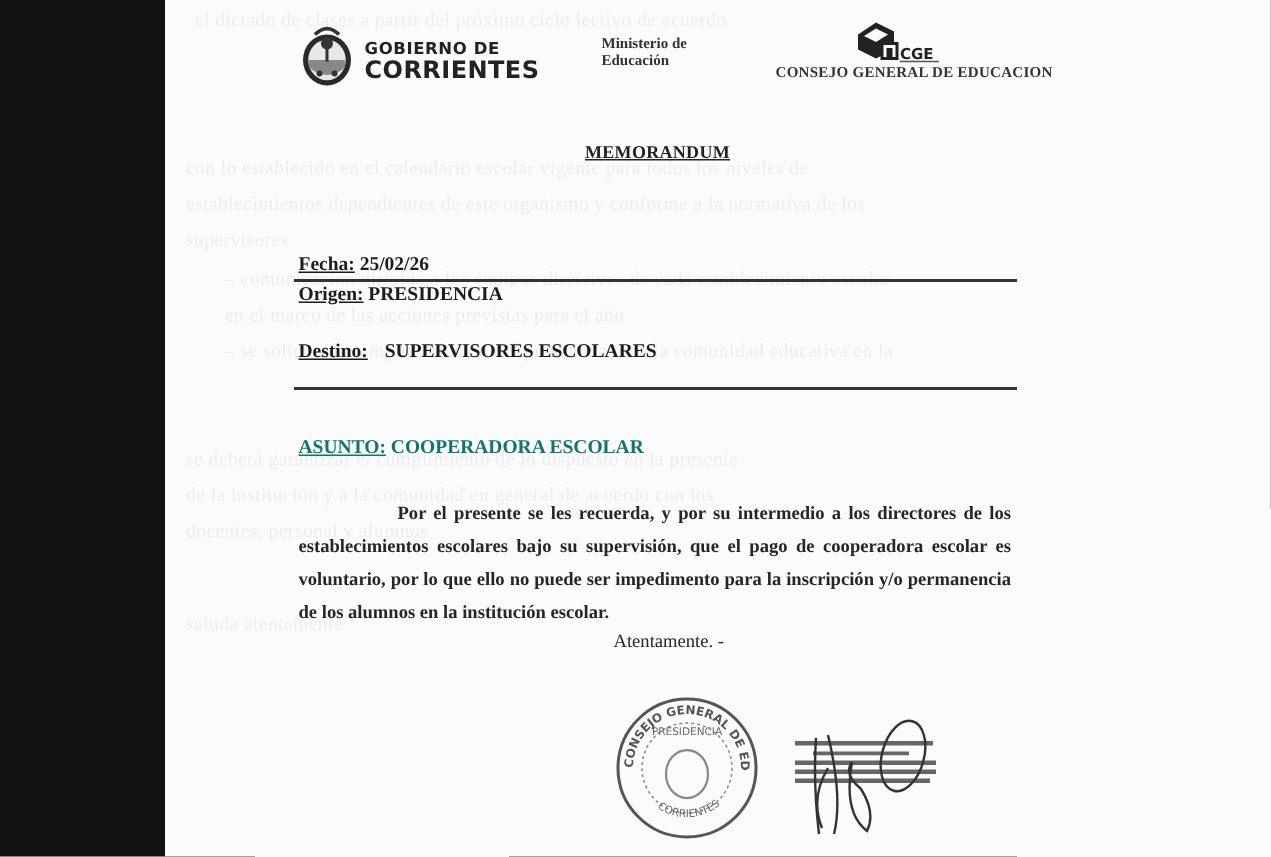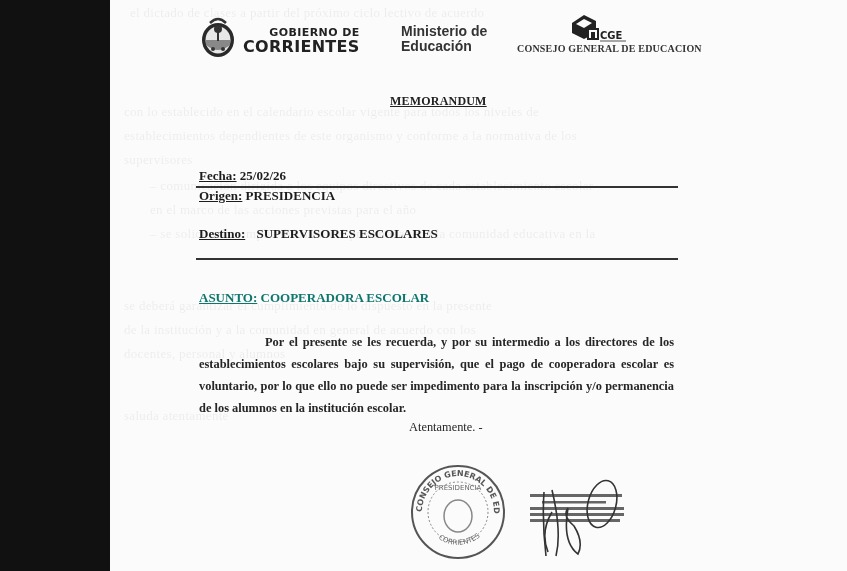--- a/index.html
+++ b/index.html
@@ -16,24 +16,24 @@
   }
   
   .ghost {
     position: absolute; color: rgba(0,0,0,0.06); font-size: 13px;
     white-space: nowrap; letter-spacing: 0.3px;
   }
   .abs { position: absolute; }
 
   
   .gob-logo { left: 90px; top: 15px; width: 36px; height: 44px; }
-  .gob-text { left: 133px; top: 27px; font-family: "DejaVu Sans", sans-serif; font-weight: bold; color: #222; line-height: 1; text-align: right; }
+  .gob-text { left: 133px; top: 27px; font-family: "DejaVu Sans", sans-serif; font-weight: bold; color: #222; line-height: 1; }
   .gob-text .l1 { font-size: 11px; letter-spacing: 0.4px; display: block; }
   .gob-text .l2 { font-size: 16px; letter-spacing: 0.3px; display: block; margin-top: 1px; }
-  .min-text { left: 291px; top: 24px; font-family: Liberation Sans, sans-serif; font-weight: bold; font-size: 14px; color: #333; line-height: 1.1; }
+  .min-text { left: 291px; top: 24px; font-family: Liberation Serif, serif; font-weight: bold; font-size: 10px; color: #333; line-height: 1.1; }
   .cge-logo { left: 460px; top: 13px; width: 60px; height: 30px; }
   .cge-text { left: 407px; top: 43px; font-weight: bold; font-size: 10px; letter-spacing: 0.2px; color: #333; }
 
   .title { left: 280px; top: 94px; font-size: 12px; font-weight: bold; text-decoration: underline; color: #222; letter-spacing: 0.2px; }
 
   .field { left: 89px; font-size: 13px; font-weight: bold; color: #1c1c1c; }
   .field .lbl { text-decoration: underline; }
   .rule { position: absolute; left: 86px; width: 482px; height: 2px; background: #333; }
 
   .subject { left: 89px; top: 290px; font-size: 13px; font-weight: bold; color: #0f766e; }

